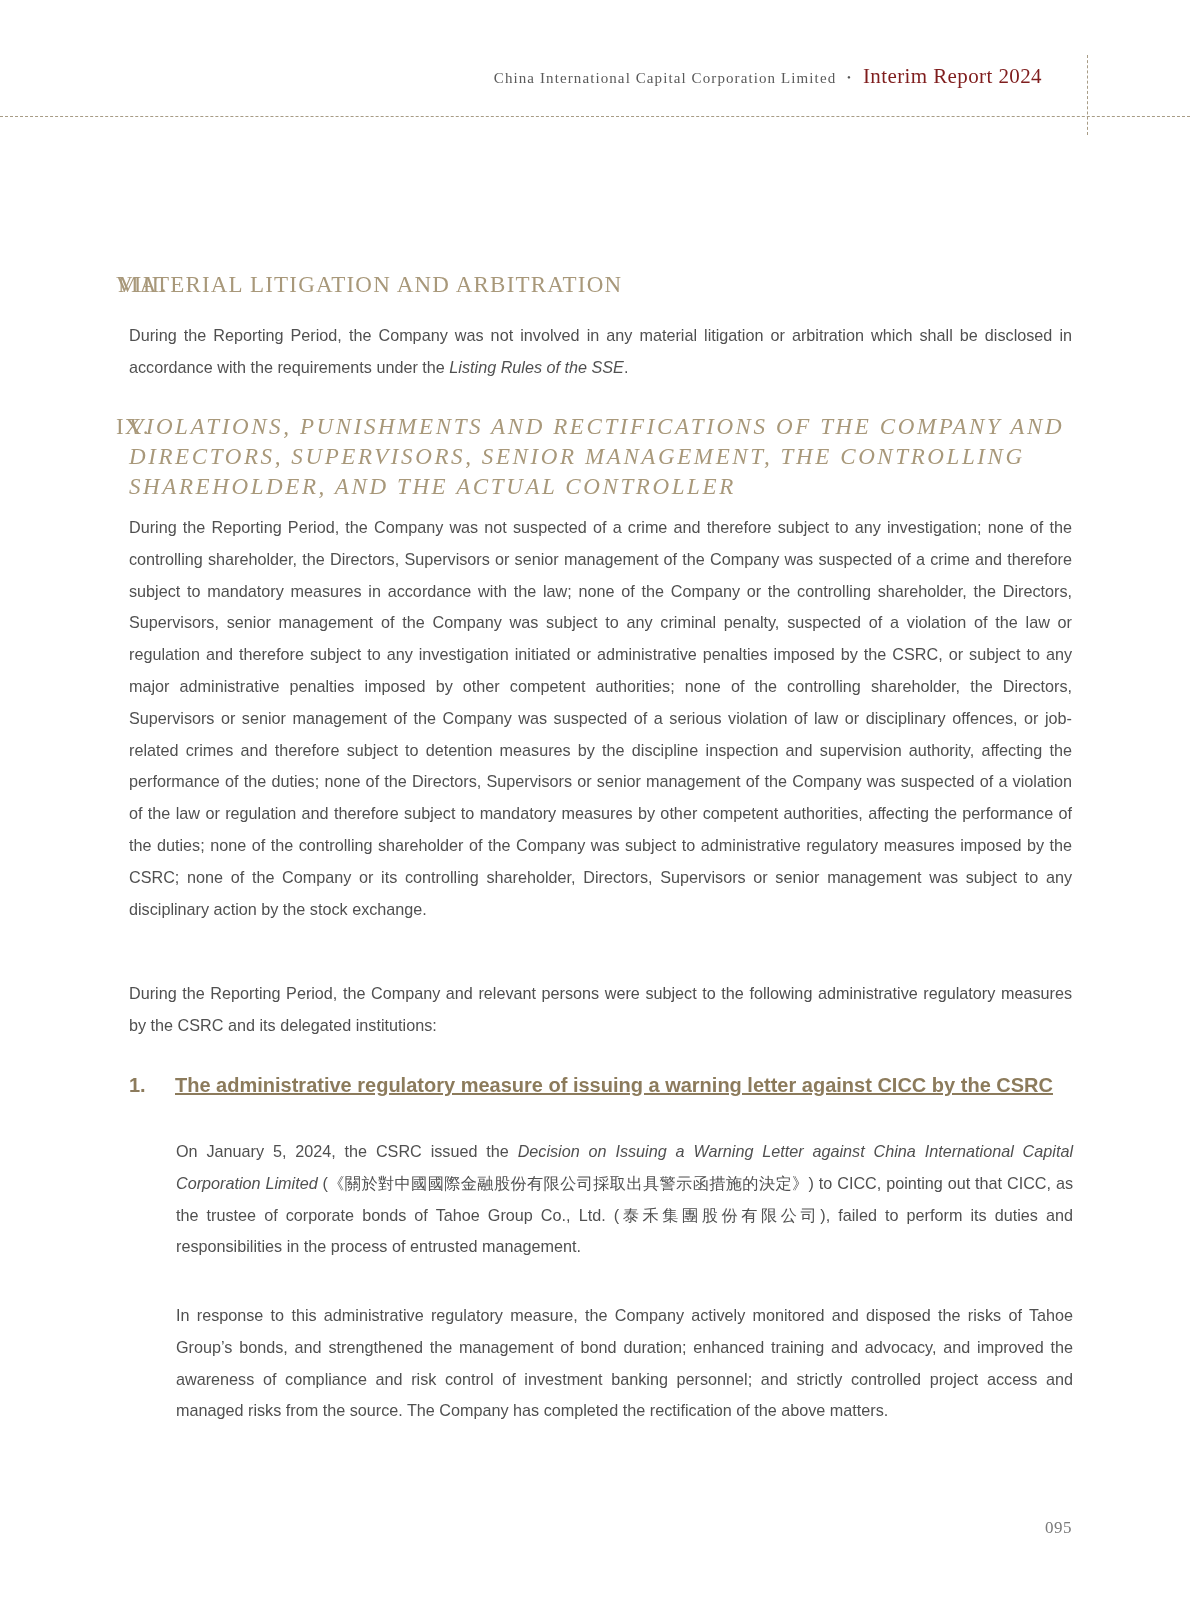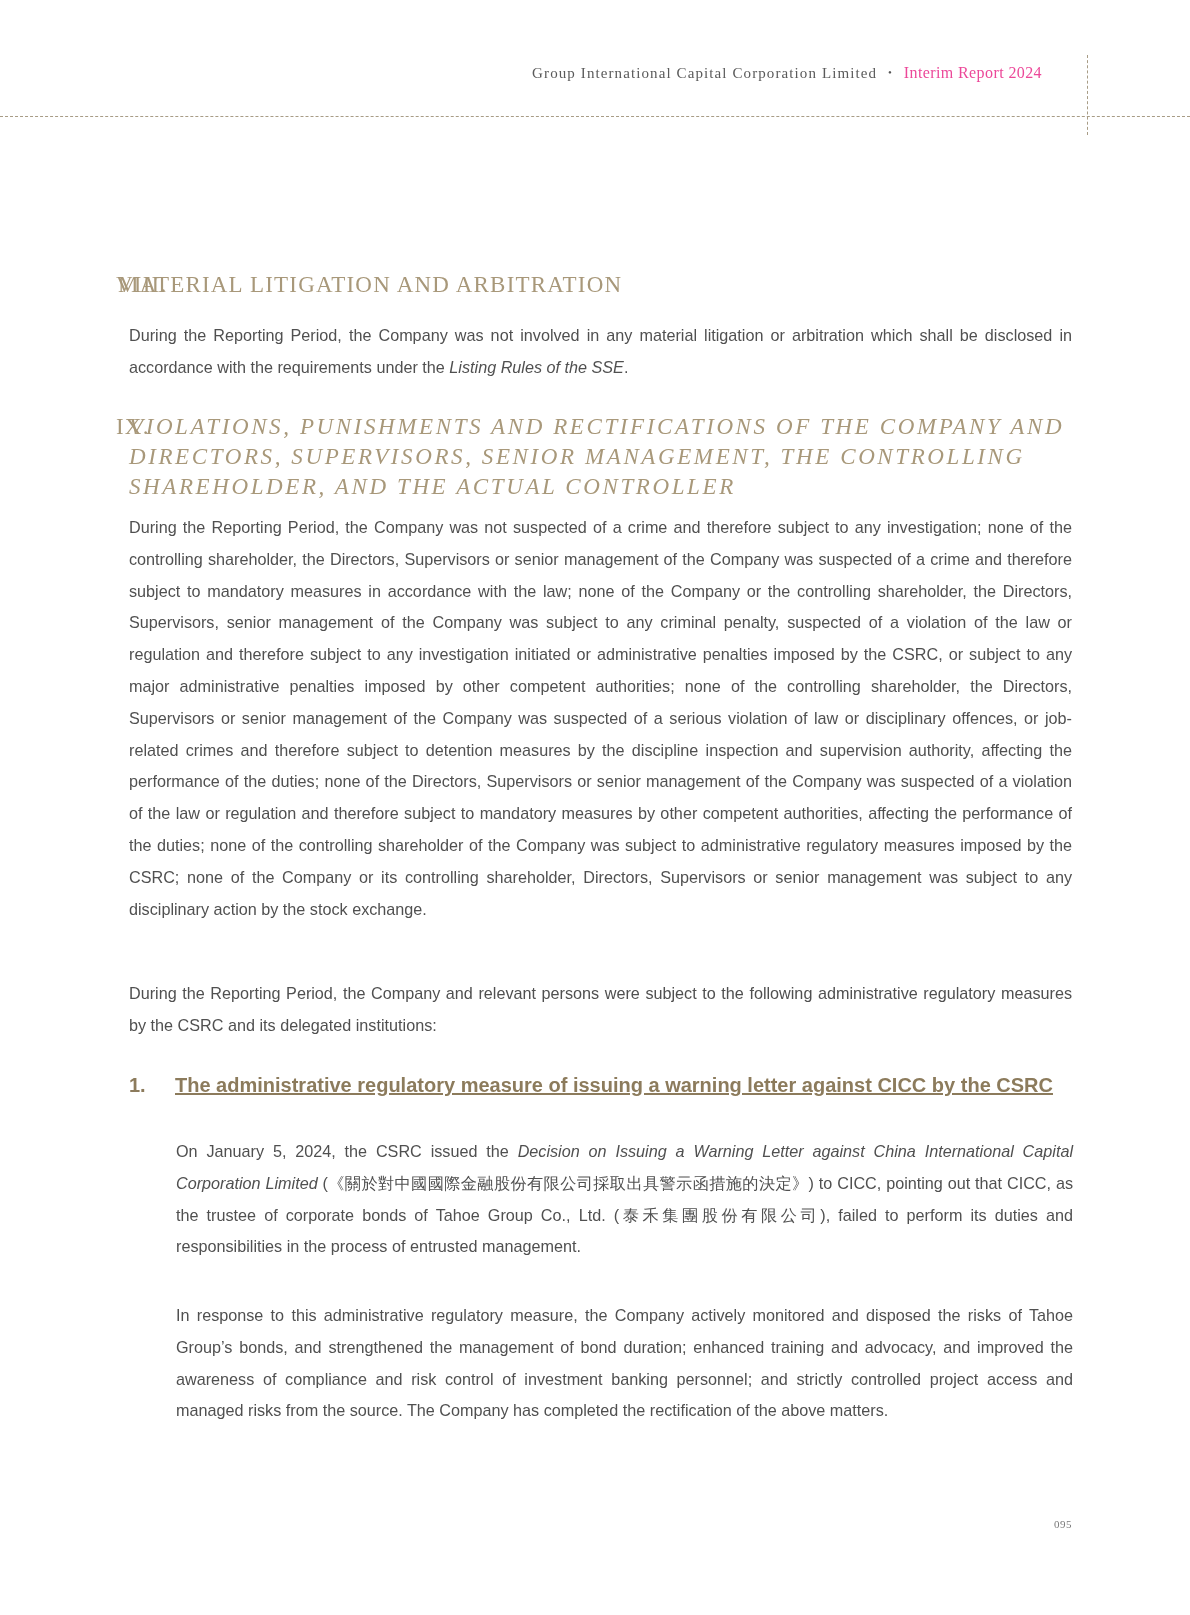--- a/index.html
+++ b/index.html
@@ -1,39 +1,39 @@
 <!DOCTYPE html>
 <html><head>
 <meta charset="utf-8">
 <style>
   html, body { margin: 0; padding: 0; background: #ffffff; }
   body { width: 1190px; height: 1615px; position: relative; overflow: hidden; font-family: "Liberation Sans", sans-serif; color: #4a4a4a; }
   .header-text { position: absolute; top: 64px; right: 148px; font-family: "Liberation Serif", serif; font-size: 15px; letter-spacing: 1.1px; color: #5a5a5a; white-space: nowrap; }
   .header-text .bullet { color: #555; margin: 0 6px; font-size: 11px; vertical-align: 2px; }
-  .header-text .report { color: #ec4899; font-size: 16px; letter-spacing: 0.4px; }
+  .header-text .report { color: #7f1d1d; font-size: 21px; letter-spacing: 0.4px; }
   .dash-h { position: absolute; top: 116px; left: 0; width: 1190px; height: 0; border-top: 1.5px dashed #a89c86; }
   .dash-v { position: absolute; left: 1087px; top: 55px; height: 80px; width: 0; border-left: 1.5px dashed #a89c86; }
   .sec-title { position: absolute; font-family: "Liberation Serif", serif; color: #a8987a; font-size: 23px; letter-spacing: 1.2px; line-height: 30px; text-transform: uppercase; }
   .sec-num { position: absolute; left: 84px; margin-left: 32px; }
   .sec-text { position: absolute; left: 129px; width: 945px; }
   .sec-ix .sec-text { letter-spacing: 2.6px; font-style: italic; }
   .para { position: absolute; left: 129px; width: 943px; font-size: 16.2px; line-height: 31.8px; color: #505050; text-align: justify; }
   .para i { font-style: italic; }
   .sub-title { position: absolute; left: 129px; width: 945px; font-size: 20px; font-weight: bold; color: #8c7b5c; line-height: 31px; }
   .sub-num { position: absolute; left: 0; }
   .sub-text { position: absolute; left: 46px; width: 899px; text-align: justify; text-decoration: underline; }
   .sub-para { left: 176px; width: 897px; }
-  .page-num { position: absolute; top: 1518px; right: 118px; font-family: "Liberation Serif", serif; font-size: 11px; color: #7a7a7a; letter-spacing: 0.5px; }
+  .page-num { position: absolute; top: 1518px; right: 118px; font-family: "Liberation Serif", serif; font-size: 17px; color: #7a7a7a; letter-spacing: 0.5px; }
 </style>
 </head>
 <body>
 
 <div>
   <div class="header-text">
-    <span>Group International Capital Corporation Limited</span>
+    <span>China International Capital Corporation Limited</span>
     <span class="bullet">•</span>
     <span class="report">Interim Report 2024</span>
   </div>
   <div class="dash-h"></div>
   <div class="dash-v"></div>
 </div>
 
 <div class="sec-title" style="top:270px;">
   <span class="sec-num">VIII.</span>
   <span class="sec-text" style="left:118px;">MATERIAL LITIGATION AND ARBITRATION</span>

